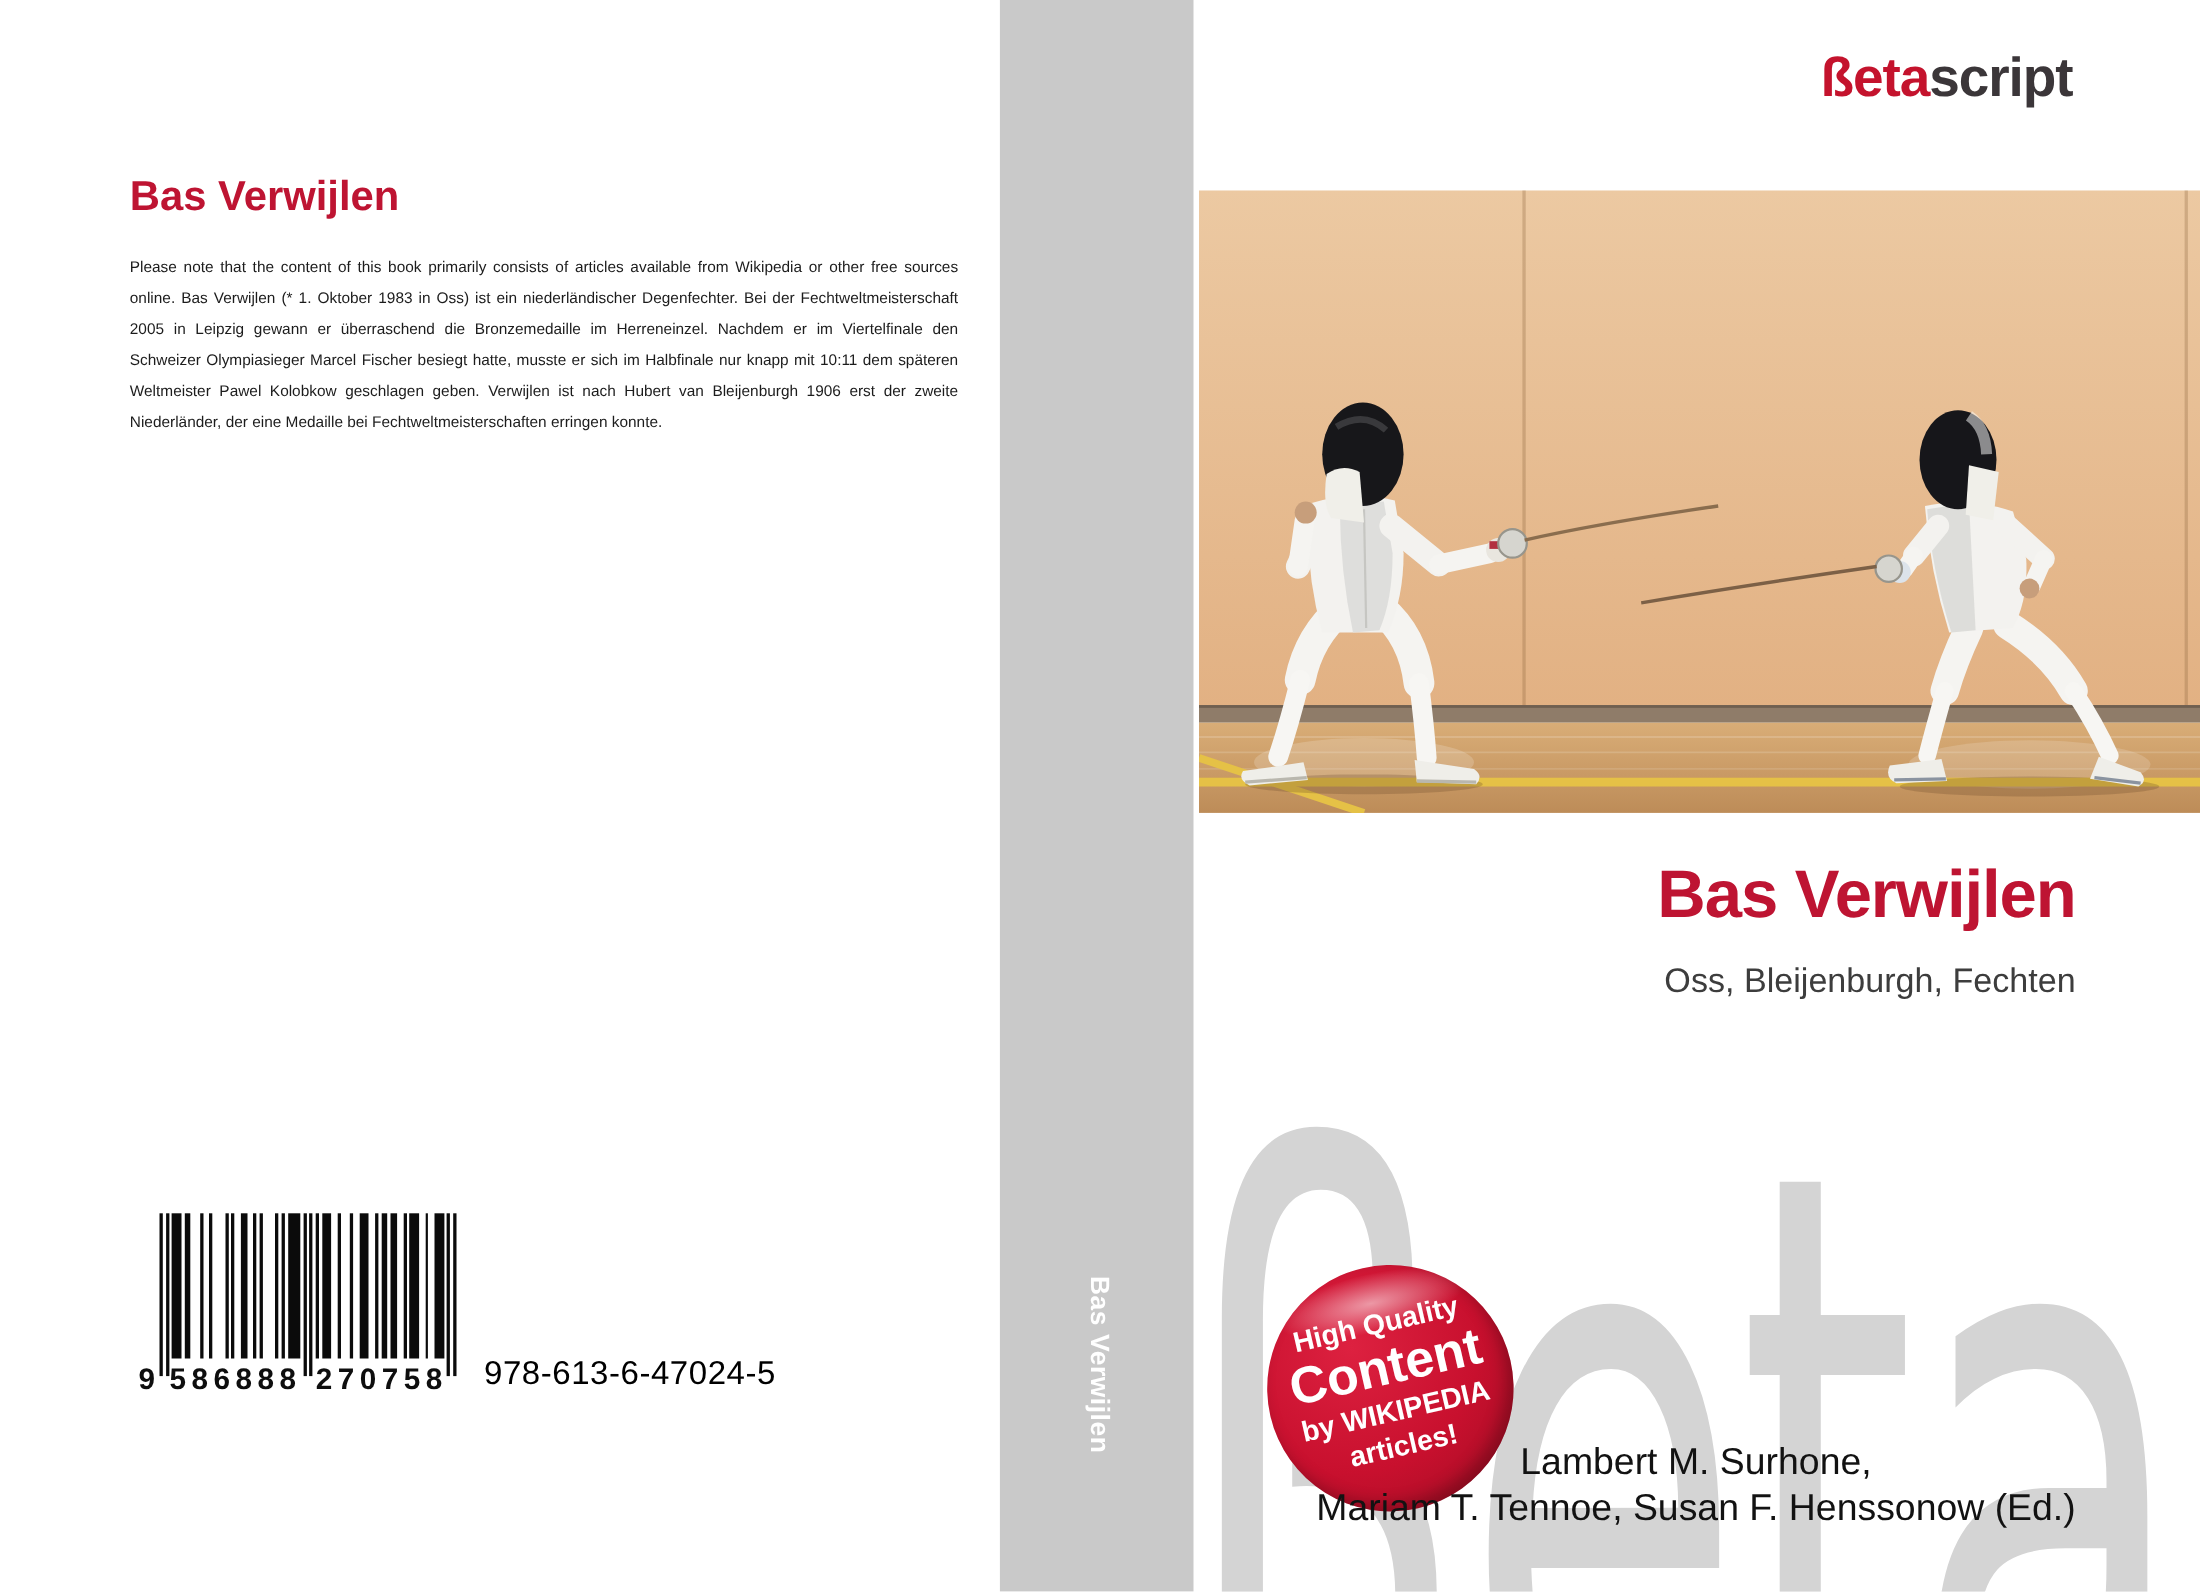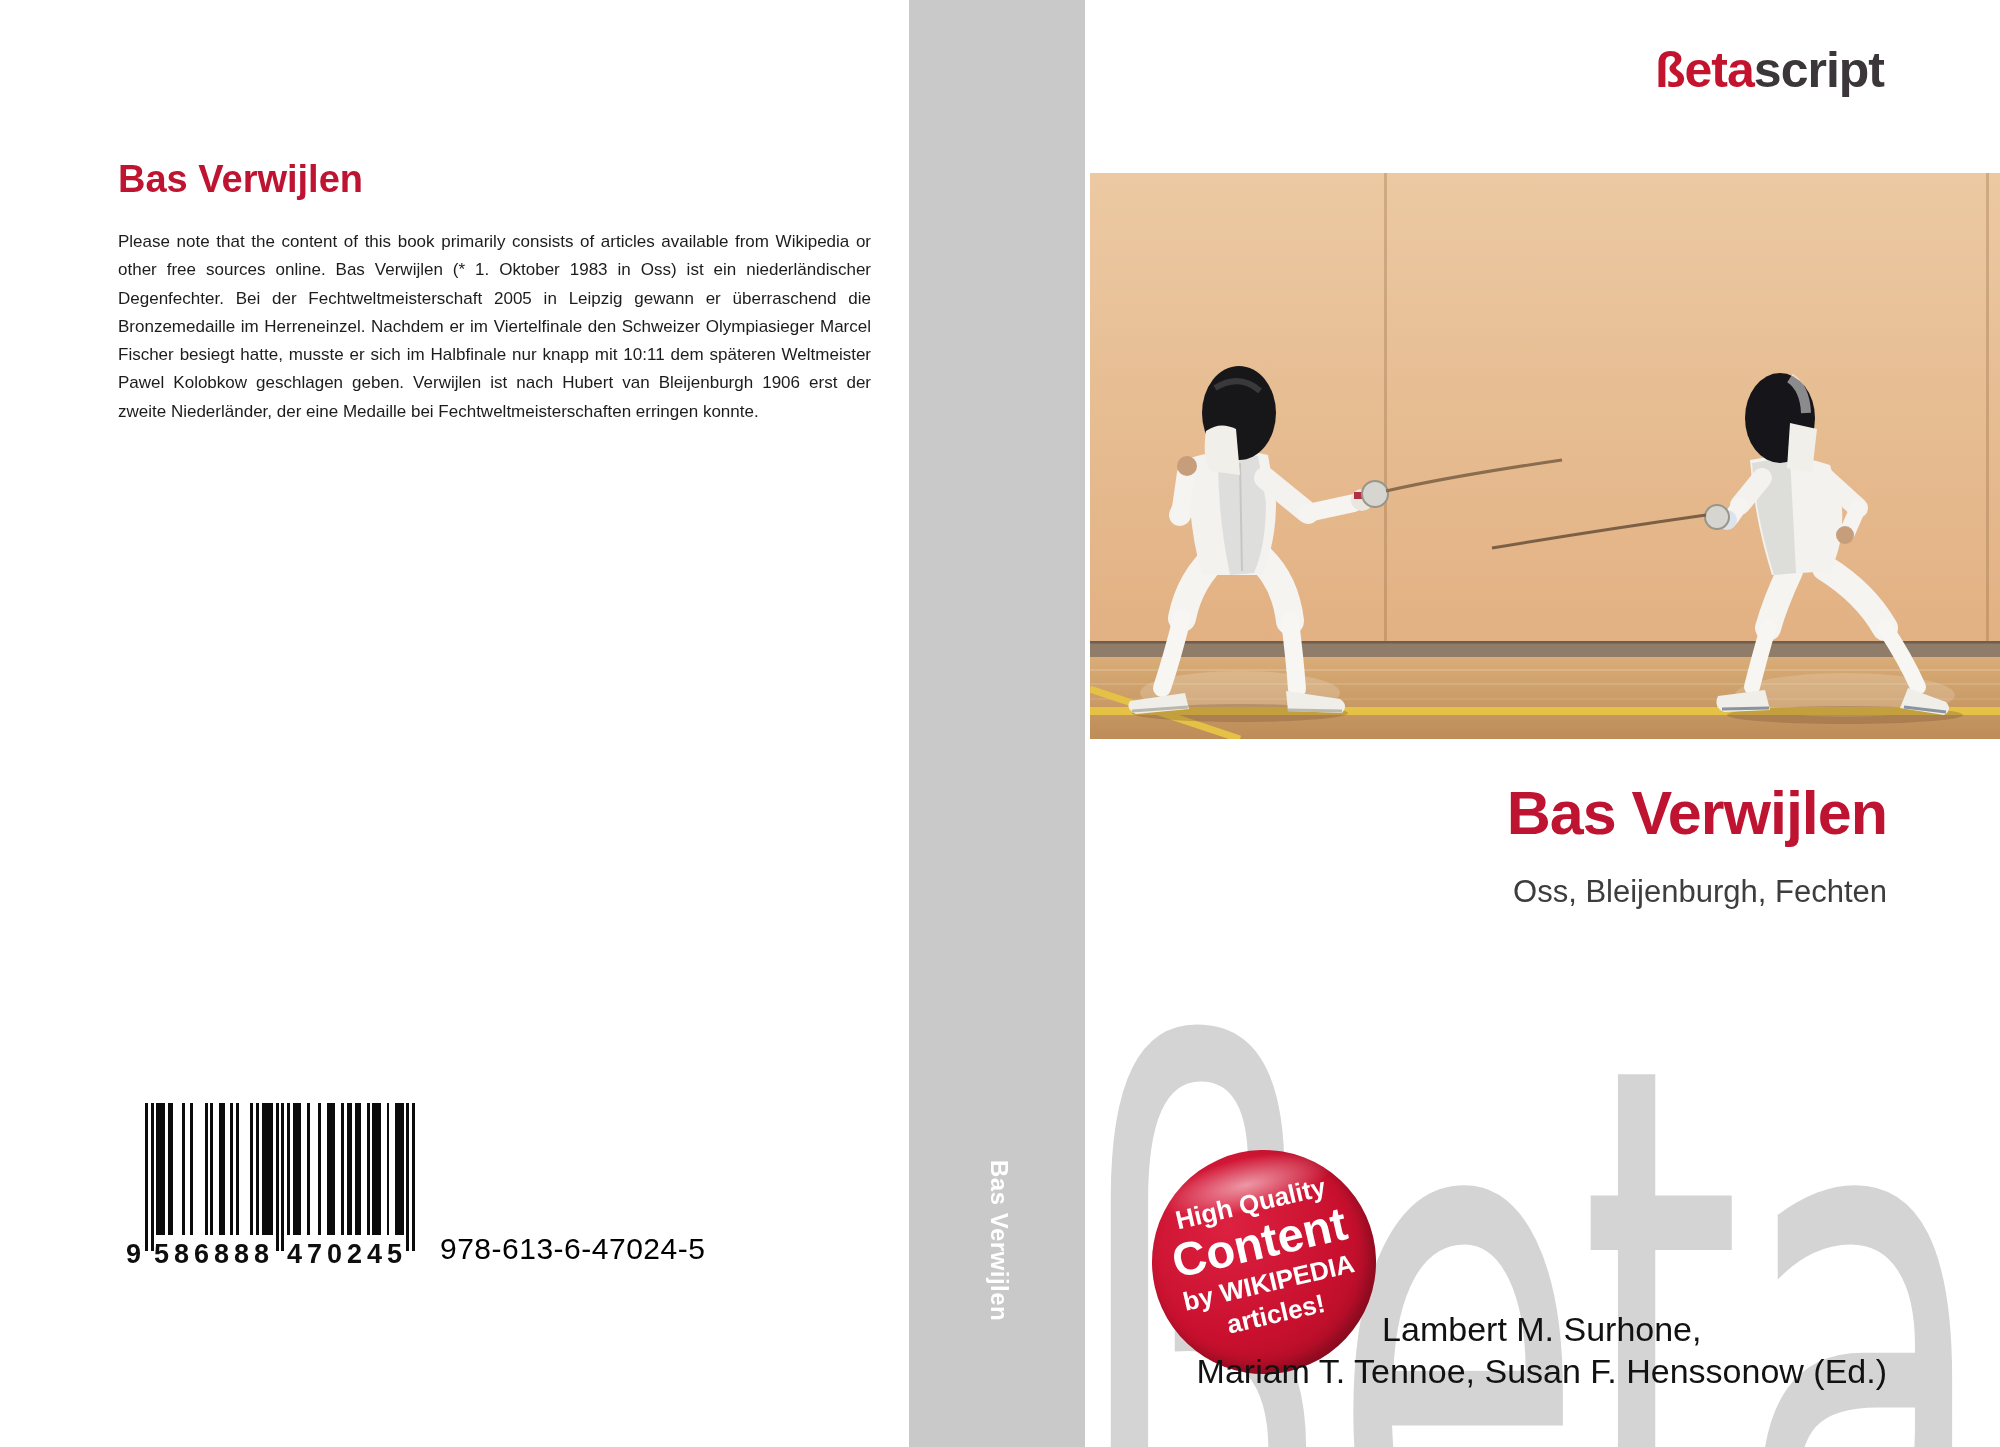--- a/index.html
+++ b/index.html
@@ -15,21 +15,21 @@
     position:relative;width:2000px;height:1447px;background:#ffffff;
     overflow:hidden;font-family:"Liberation Sans",sans-serif;
   }
   
   .back-title{
     position:absolute;left:118px;top:158px;
     font-size:38px;font-weight:700;color:var(--brand-red);letter-spacing:0;
   }
   .back-text{
     position:absolute;left:118px;top:228px;width:753px;
-    font-size:17px;line-height:28.3px;color:var(--body-text);
+    font-size:14px;line-height:28.3px;color:var(--body-text);
     text-align:justify;text-justify:inter-word;
   }
   .barcode{position:absolute;left:145px;top:1103px;width:270px;height:170px;}
   .barcode-bars{position:absolute;left:0;top:0;width:270px;height:148px;}
   .bc-digit{position:absolute;font-size:27px;font-weight:600;color:#0e0e0e;top:136px;}
   .bc-first{left:-30px;width:26px;text-align:right;letter-spacing:0;}
   .bc-g1{left:9px;width:119px;text-align:center;letter-spacing:5px;}
   .bc-g2{left:142px;width:119px;text-align:center;letter-spacing:5px;}
   .isbn{
     position:absolute;left:440px;top:1232px;
@@ -123,21 +123,21 @@
         <div style="position: absolute; top: 0px; left: 210.32px; width: 5.68px; height: 132px; background: rgb(11, 11, 11);"></div>
         <div style="position: absolute; top: 0px; left: 221.68px; width: 2.84px; height: 132px; background: rgb(11, 11, 11);"></div>
         <div style="position: absolute; top: 0px; left: 227.37px; width: 8.53px; height: 132px; background: rgb(11, 11, 11);"></div>
         <div style="position: absolute; top: 0px; left: 241.58px; width: 2.84px; height: 132px; background: rgb(11, 11, 11);"></div>
         <div style="position: absolute; top: 0px; left: 250.11px; width: 8.53px; height: 132px; background: rgb(11, 11, 11);"></div>
         <div style="position: absolute; top: 0px; left: 261.47px; width: 2.84px; height: 148px; background: rgb(11, 11, 11);"></div>
         <div style="position: absolute; top: 0px; left: 267.16px; width: 2.84px; height: 148px; background: rgb(11, 11, 11);"></div>
       </div>
     <div class="bc-digit bc-first">9</div>
     <div class="bc-digit bc-g1">586888</div>
-    <div class="bc-digit bc-g2">470245</div>
+    <div class="bc-digit bc-g2">270758</div>
   </div>
   <div class="isbn">978-613-6-47024-5</div>
 
   <div class="spine"></div>
   <div class="spine-title">Bas Verwijlen</div>
 
   <div class="logo">
     <div><span class="beta">ßeta</span><span>script</span></div>
   </div>
 

